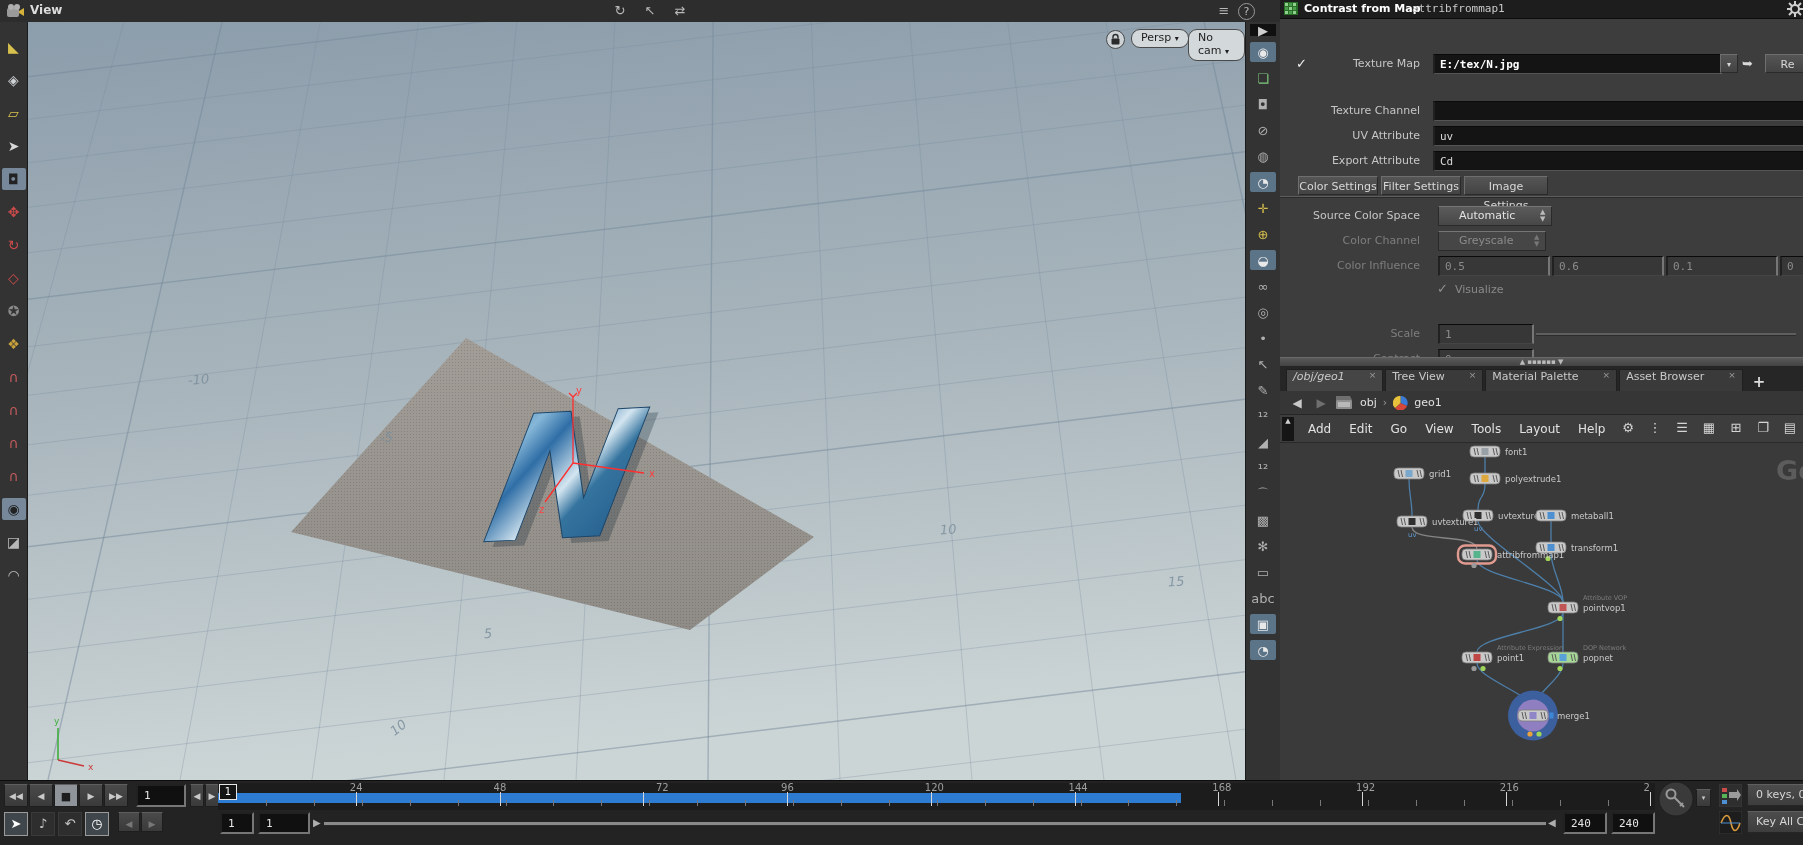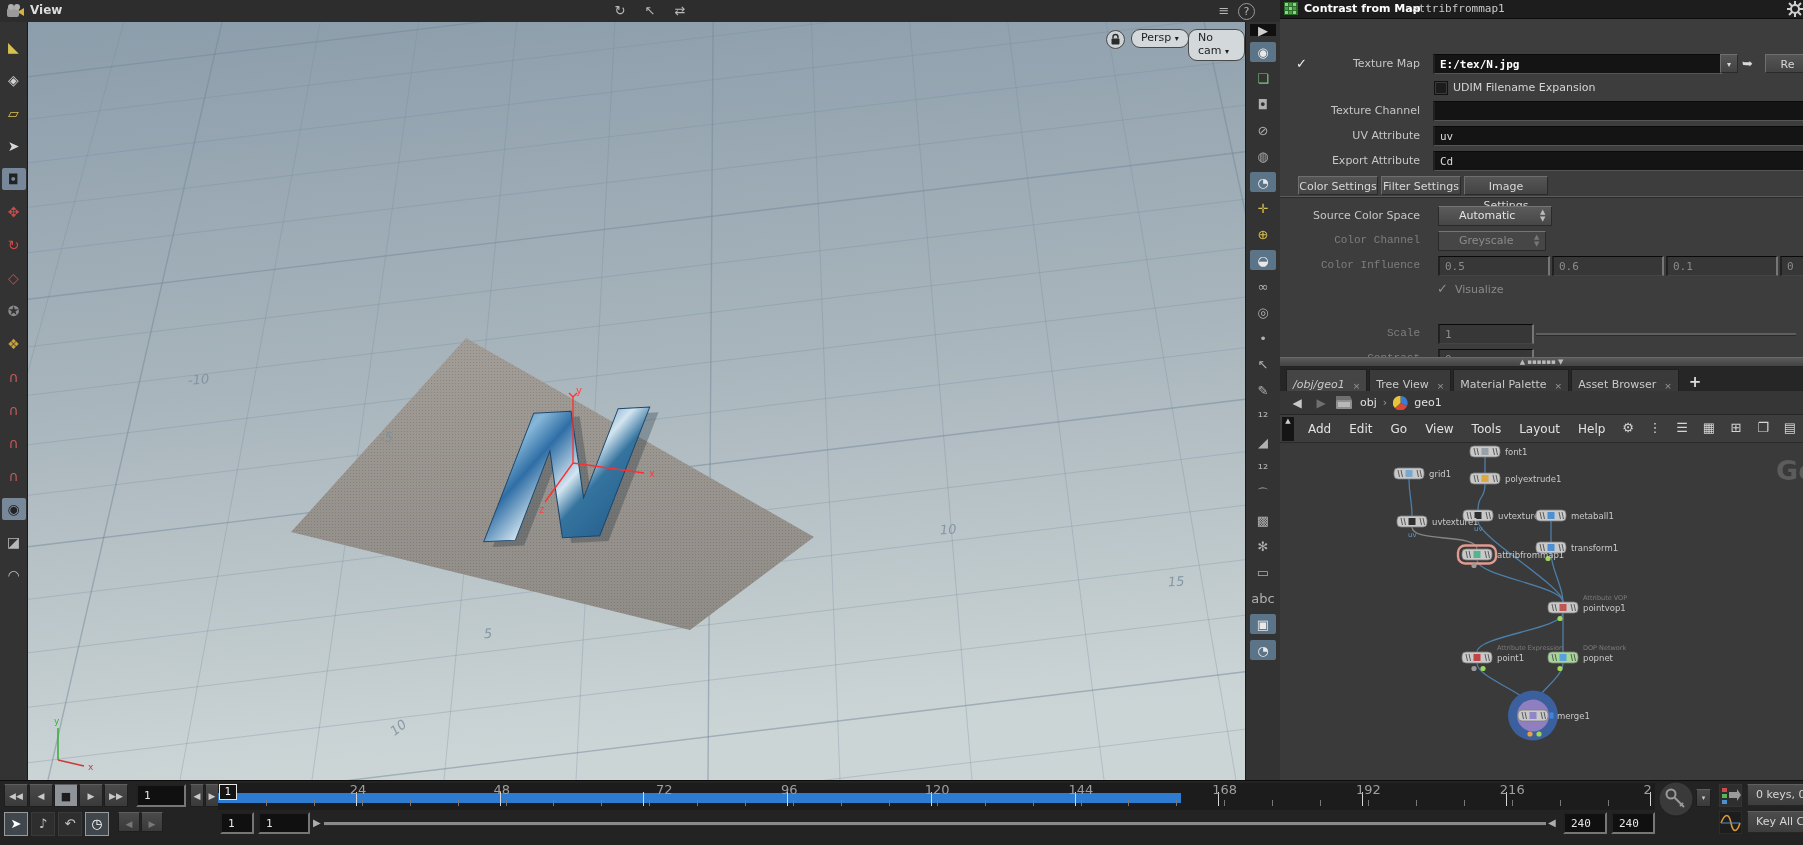--- a/index.html
+++ b/index.html
@@ -23,38 +23,38 @@
   #dstrip .icn{width:26px;height:20px;font-size:13px;}
   #dstrip .icn.active{background:#5c7488;color:#e8e8e8;}
   #dstrip .icn.dark{background:#101010;color:#cfcfcf;height:12px;}
   
   #rcol{left:1280px;top:0;width:523px;height:780px;background:#3d3d3d;overflow:hidden;}
   #phead{position:absolute;left:0;top:0;width:523px;height:18px;background:#1d1d1d;border-bottom:1px solid #0d0d0d;}
   #phead .t1{position:absolute;left:24px;top:2px;font-size:11px;font-weight:bold;color:#fff;}
   #phead .t2{position:absolute;left:132px;top:2px;font-size:11px;color:#c9c9c9;font-family:"DejaVu Sans Mono",monospace;}
   .prow{position:absolute;left:0;width:523px;height:20px;}
   .plab{position:absolute;left:0;width:140px;text-align:right;font-size:11px;color:#c6c6c6;top:3px;}
-  .plab.dis{color:#7e7e7e;font-family:Liberation Mono, monospace;}
+  .plab.dis{color:#7e7e7e;}
   .tf{position:absolute;background:#141414;color:#d8d8d8;font-family:"DejaVu Sans Mono",monospace;font-size:11px;padding:2px 5px;height:14px;border-top:1px solid #0a0a0a;border-bottom:1px solid #555;box-sizing:content-box;}
   .tf.dis{background:#373737;color:#8b8b8b;border-bottom:1px solid #444;}
   .cbx{position:absolute;width:12px;height:12px;background:#1c1c1c;border:1px solid #121212;box-shadow:inset 0 0 0 1px #3a3a3a;}
   .chk{position:absolute;color:#efefef;font-size:13px;font-weight:bold;}
   .chk.dis{color:#8f8f8f;}
   .cblab{position:absolute;font-size:11px;color:#d5d5d5;}
   .cblab.dis{color:#8a8a8a;}
   .ptab{position:absolute;top:0;height:19px;background:linear-gradient(#555,#434343);border:1px solid #2a2a2a;border-top-color:#6e6e6e;border-left-color:#6e6e6e;color:#d8d8d8;font-size:11px;text-align:center;line-height:19px;box-sizing:border-box;}
   .ddown{position:absolute;background:linear-gradient(#5b5b5b,#474747);border:1px solid #2a2a2a;border-top-color:#757575;color:#e3e3e3;font-size:11px;height:18px;line-height:18px;padding:0 20px 0 20px;}
   .ddown.dis{background:#464646;color:#8b8b8b;}
   .spin{position:absolute;right:3px;top:2px;font-size:7px;color:#bbb;line-height:7px;}
   .slider{position:absolute;height:2px;background:#5e5e5e;border-bottom:1px solid #2c2c2c;}
   
   #splitter{position:absolute;left:0;top:357px;width:523px;height:9px;background:linear-gradient(#5a5a5a,#404040);border-top:1px solid #6a6a6a;border-bottom:1px solid #222;color:#bbb;font-size:7px;text-align:center;line-height:8px;}
   
   #ptabs{position:absolute;left:0;top:366px;width:523px;height:25px;background:#262626;display:flex;align-items:flex-end;padding-left:6px;box-sizing:border-box;gap:2px;}
-  .wtab{height:21px;background:#3a3a3a;border:1px solid #1f1f1f;border-bottom:none;color:#c9c9c9;font-size:11px;display:flex;align-items:flex-end;padding:0 6px;gap:8px;}
+  .wtab{height:21px;background:#3a3a3a;border:1px solid #1f1f1f;border-bottom:none;color:#c9c9c9;font-size:11px;display:flex;align-items:flex-start;padding:0 6px;gap:24px;}
   .wtab.active{background:#454545;font-style:italic;}
   .wtab .x{color:#9a9a9a;font-size:9px;}
   .addtab{color:#dcdcdc;font-size:15px;font-weight:bold;padding:0 8px;}
   
   #bcrumb{position:absolute;left:0;top:391px;width:523px;height:24px;background:#363636;border-bottom:1px solid #262626;display:flex;align-items:center;gap:6px;padding-left:8px;box-sizing:border-box;}
   .nav-ar{color:#c9c9c9;font-size:12px;width:18px;text-align:center;}
   .nav-ar.dim{color:#6f6f6f;}
   #bcrumb .lbl{color:#e0e0e0;font-size:11px;}
   #bcrumb .sep{color:#9a9a9a;font-size:11px;}
   
@@ -69,21 +69,21 @@
   
   #pbar{left:0;top:780px;width:1803px;height:65px;background:#232323;border-top:1px solid #0d0d0d;}
   .tbtn{position:absolute;top:3px;width:24px;height:23px;background:linear-gradient(#4a4a4a,#3a3a3a);border:1px solid #1e1e1e;border-top-color:#5e5e5e;color:#c9c9c9;font-size:9px;text-align:center;line-height:23px;box-sizing:border-box;}
   .tbtn.lit{background:#8e9499;color:#1d1d1d;}
   .tbtn.mini{width:22px;height:20px;top:31px;color:#777;}
   .ff{position:absolute;background:#101010;color:#e6e6e6;font-size:11px;font-family:"DejaVu Sans Mono",monospace;padding:3px 6px;box-sizing:border-box;}
   #tl{position:absolute;left:218px;top:2px;width:1437px;height:27px;background:#1c1c1c;overflow:hidden;}
   #tl .blue{position:absolute;left:0;top:10px;height:10px;background:#2e7bd2;}
   #tl .tick{position:absolute;width:1px;background:#777;}
   #tl .tick.major{background:#d6d6d6;}
-  #tl .tlab{position:absolute;top:-1px;font-size:13px;color:#9f9f9f;}
+  #tl .tlab{position:absolute;top:-1px;font-size:10px;color:#9f9f9f;}
   #playhead{position:absolute;left:1px;top:1px;width:16px;height:14px;background:#141414;border:1px solid #e6e6e6;color:#fff;font-size:10px;text-align:center;line-height:14px;}
   .kb{position:absolute;left:1747px;width:60px;height:22px;background:linear-gradient(#4c4c4c,#3d3d3d);border:1px solid #262626;border-top-color:#5f5f5f;color:#d6d6d6;font-size:11px;line-height:20px;padding:0 8px;white-space:nowrap;overflow:hidden;box-sizing:border-box;}
   .sline{position:absolute;top:41px;height:3px;background:#8a8a8a;border-bottom:1px solid #2a2a2a;}
   .sarrow{position:absolute;top:36px;color:#aeaeae;font-size:10px;}
   .pb-ico{position:absolute;top:31px;width:24px;height:24px;border:1px solid #3a3a3a;color:#c5c5c5;font-size:13px;text-align:center;line-height:22px;box-sizing:border-box;background:#2e2e2e;}
   .pb-ico.lit{border-color:#9a9a9a;background:#3f464c;color:#fff;}
   text{font-family:"DejaVu Sans","Liberation Sans",sans-serif;}
 </style>
 </head>
 <body>
@@ -303,24 +303,20 @@
 
   <div class="prow" style="top:54px">
     <span class="chk" style="left:16px;top:2px">✓</span>
     <span class="plab">Texture Map</span>
     <input class="tf" style="left: 153px; top: 0px; width: 275px; font-weight: bold; color: rgb(255, 255, 255);" value="E:/tex/N.jpg">
     <span class="ptab" style="left:440px;width:18px;font-size:8px">▾</span>
     <span style="position:absolute;left:462px;top:2px;color:#d8d8d8;font-size:13px">➥</span>
     <span class="ptab" style="left:485px;width:45px">Re</span>
   </div>
 
-  <div class="prow" style="top:80px;height:16px">
-    <span class="cbx" style="left:154px;top:1px"></span>
-    <span class="cblab" style="left:173px;top:1px">UDIM Filename Expansion</span>
-  </div>
 
   <div class="prow" style="top:101px">
     <span class="plab">Texture Channel</span>
     <input class="tf" style="left: 153px; top: 0px; width: 360px;" value="">
   </div>
 
   <div class="prow" style="top:126px">
     <span class="plab">UV Attribute</span>
     <input class="tf" style="left: 153px; top: 0px; width: 360px;" value="uv">
   </div>

